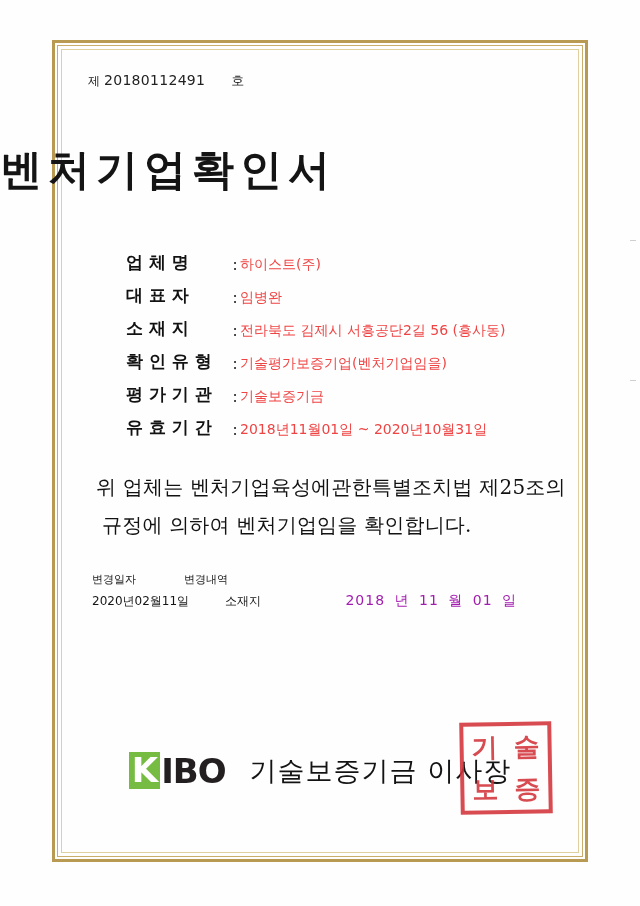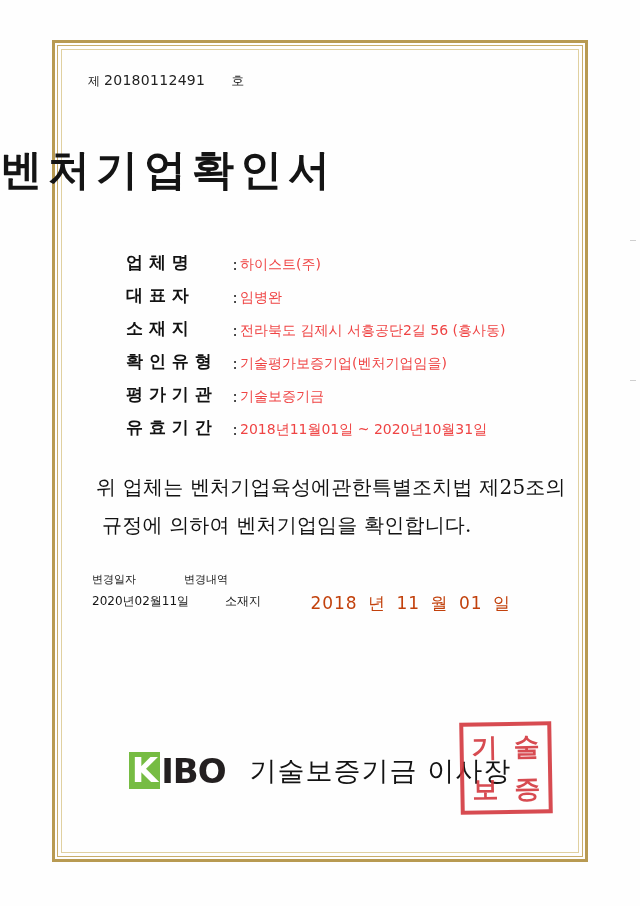--- a/index.html
+++ b/index.html
@@ -167,25 +167,25 @@
     gap: 36px;
     margin-top: 6px;
     font-size: 12px;
     justify-content: space-between;
   }
   .amend-h2 { margin-left: 6px; }
 
   
   .issue-date {
     position: absolute;
-    right: 127px;
+    right: 121px;
     top: 592px;
-    font-size: 17px;
+    font-size: 14px;
     letter-spacing: 1px;
-    color: #c2410c;
+    color: #a21caf;
     white-space: nowrap;
   }
   .issue-date span { margin: 0 2px; }
 
   
   .footer {
     position: absolute;
     left: 0;
     top: 752px;
     width: 640px;

